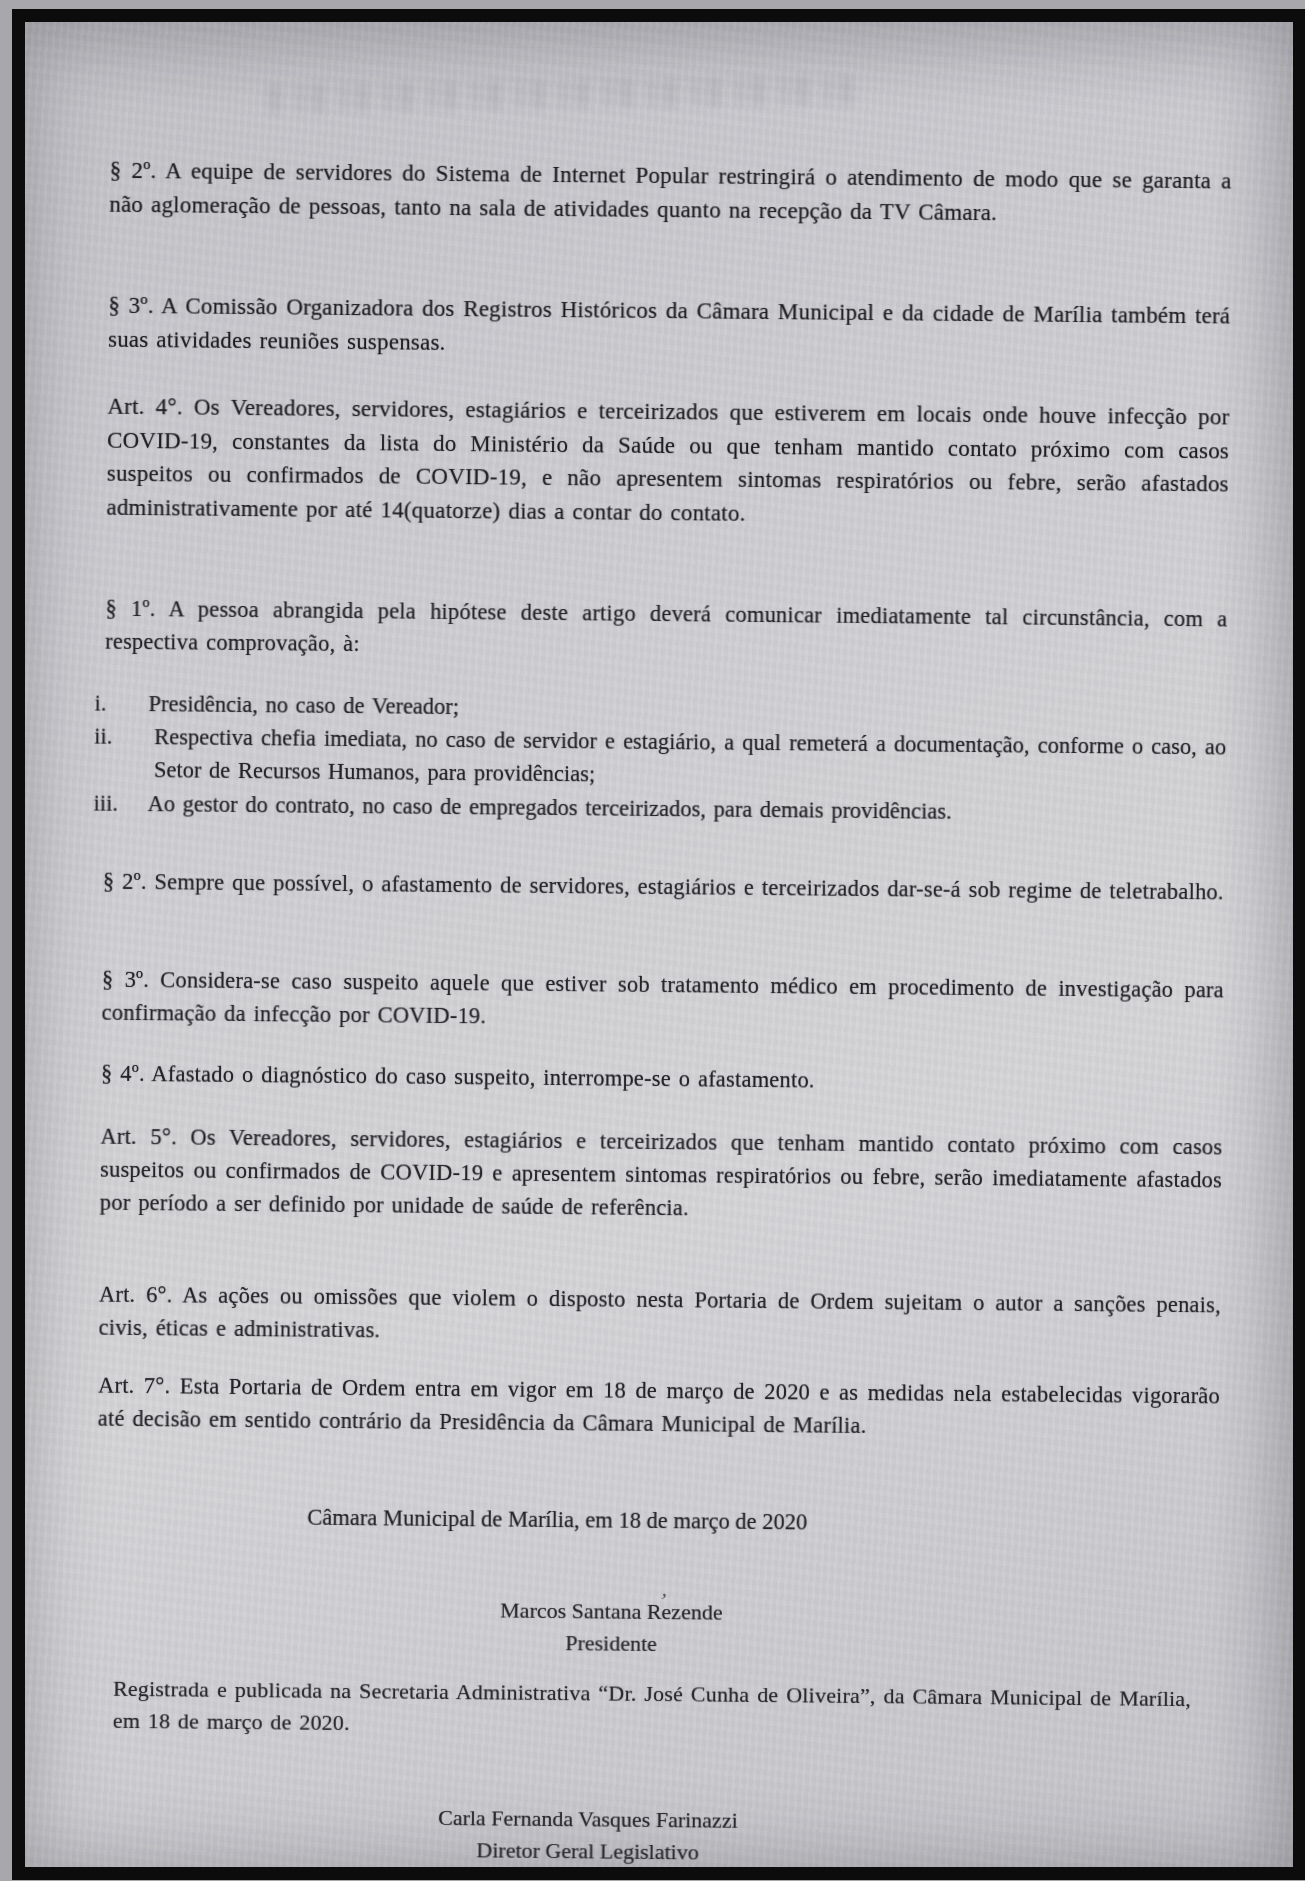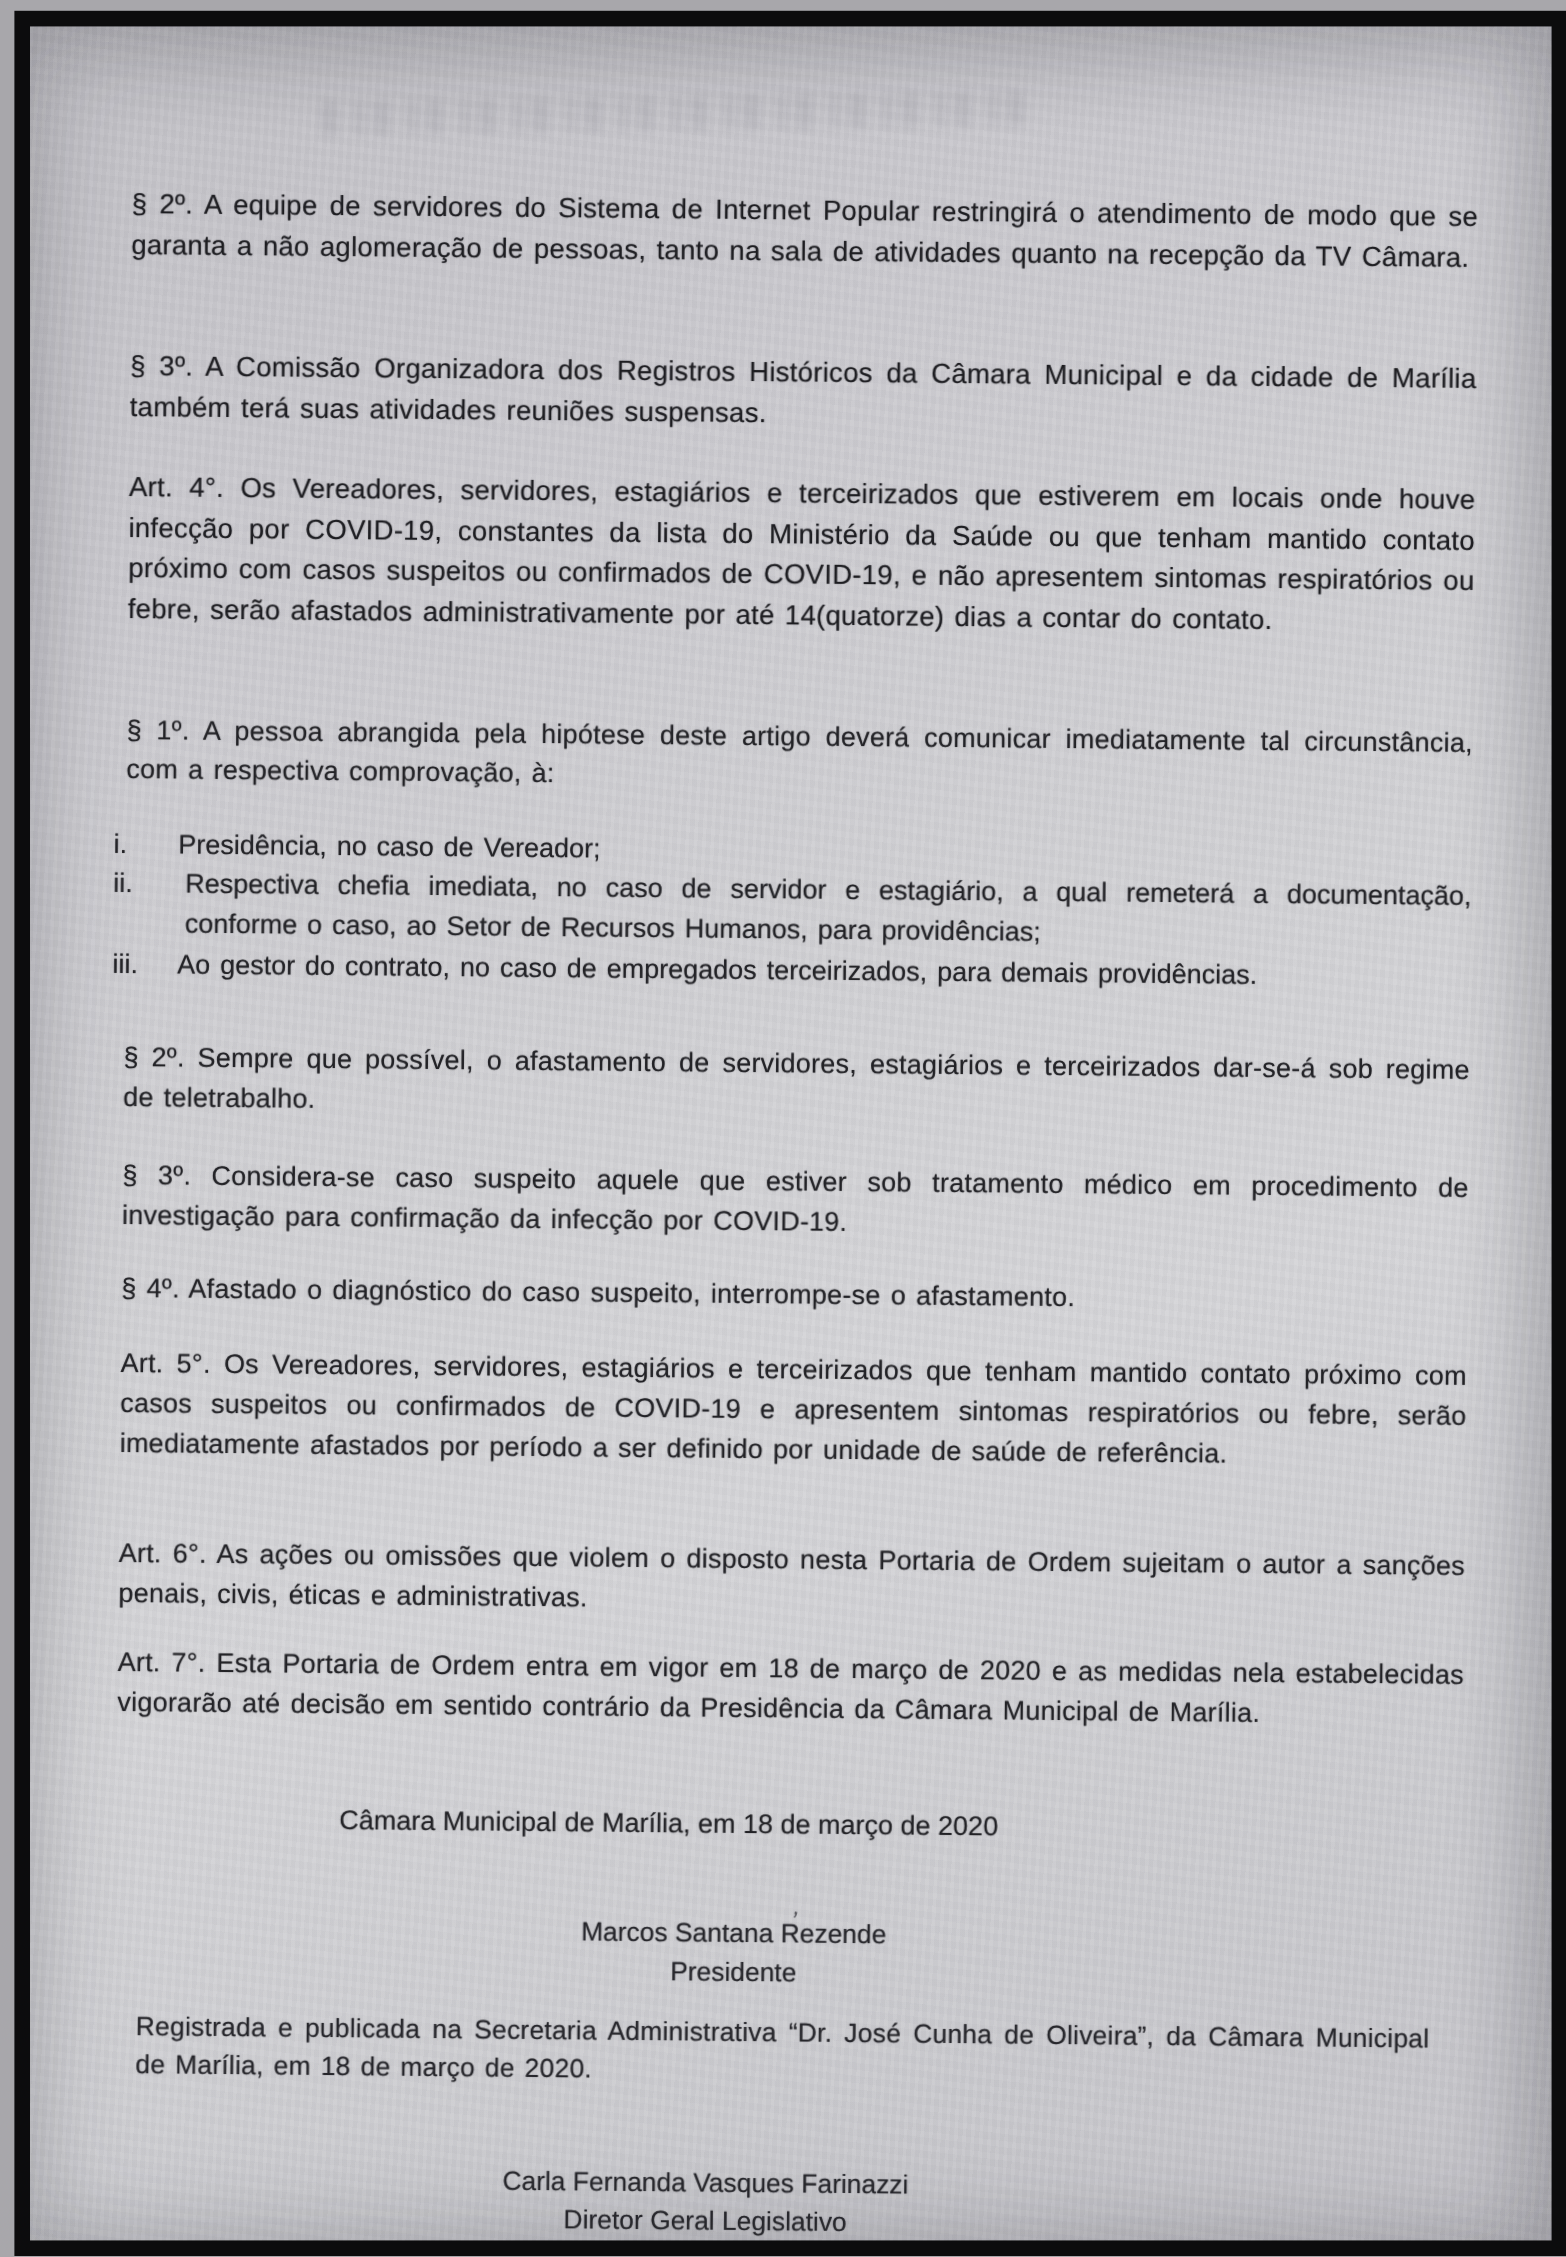--- a/index.html
+++ b/index.html
@@ -18,20 +18,21 @@
     top: 9px;
     width: 1268px;
     height: 1845px;
     border: 13px solid #0c0c0d;
     background:
       linear-gradient(158deg, #c2c1c6 0%, #cbcacf 22%, #d2d2d5 48%, #d5d5d8 62%, #cbcbcf 84%, #c4c3c8 100%);
     box-shadow:
       inset 0 0 90px rgba(40,40,48,0.18),
       inset -25px 0 60px rgba(60,60,70,0.10),
       inset 0 30px 60px rgba(60,60,70,0.08);
+    font-family: Liberation Serif, serif;
   }
   
   .grain {
     position: absolute;
     inset: 0;
     background:
       repeating-linear-gradient(93deg, rgba(255,255,255,0.03) 0 3px, rgba(90,90,100,0.03) 3px 7px),
       repeating-linear-gradient(7deg, rgba(255,255,255,0.02) 0 5px, rgba(90,90,100,0.02) 5px 11px);
     pointer-events: none;
   }

